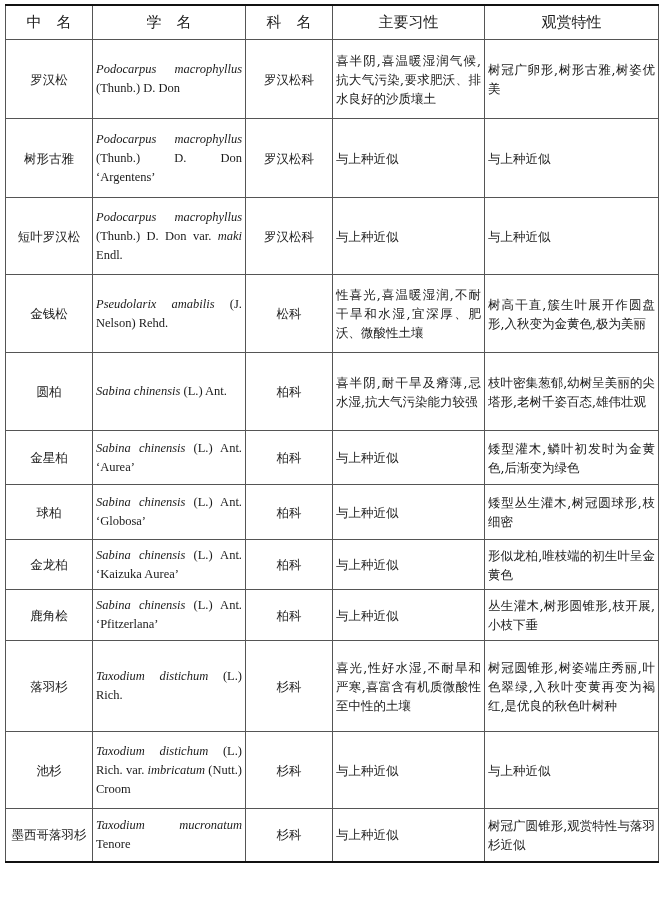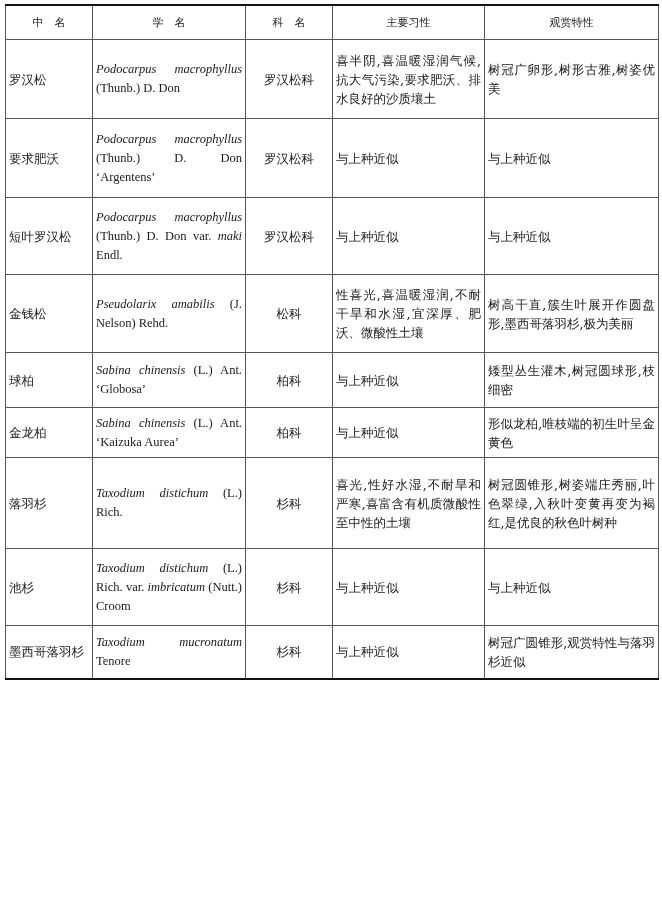--- a/index.html
+++ b/index.html
@@ -15,22 +15,22 @@
   }
   table.main td, table.main th {
     border: 1px solid #555;
     font-weight: normal;
     font-size: 12.5px;
     line-height: 19px;
     vertical-align: middle;
     padding: 2px 3px;
     overflow: hidden;
   }
-  table.main th { height: 29px; font-size: 11px; }
-  td.cn { font-size: 12.5px; letter-spacing: 0px; }
+  table.main th { height: 29px; font-size: 15px; }
+  td.cn { text-align: center; font-size: 12.5px; letter-spacing: 0px; }
   td.fam { text-align: center; }
   td.sci { font-family: Liberation Serif, serif; font-size: 12.5px; line-height: 20px; text-align: justify; text-align-last: left; }
   td.sci .it { font-style: italic; }
   td.habit, td.orn { text-align: justify; font-size: 12.5px; }
   tr.faint td { border-top-color: #cfcfcf; }
 </style>
 </head>
 <body>
 
 <table class="main">
@@ -52,53 +52,74 @@
   </thead>
   <tbody id="tbody">
       <tr style="height: 79px;">
         <td class="cn">罗汉松</td>
         <td class="sci"><span class="it">Podocarpus macrophyllus</span><span> (Thunb.) D. Don</span></td>
         <td class="fam">罗汉松科</td>
         <td class="habit">喜半阴,喜温暖湿润气候,抗大气污染,要求肥沃、排水良好的沙质壤土</td>
         <td class="orn">树冠广卵形,树形古雅,树姿优美</td>
       </tr>
       <tr style="height: 79px;">
-        <td class="cn">要求肥沃</td>
+        <td class="cn">树形古雅</td>
         <td class="sci"><span class="it">Podocarpus macrophyllus</span><span> (Thunb.) D. Don ‘Argentens’</span></td>
         <td class="fam">罗汉松科</td>
         <td class="habit">与上种近似</td>
         <td class="orn">与上种近似</td>
       </tr>
       <tr style="height: 77px;">
         <td class="cn">短叶罗汉松</td>
         <td class="sci"><span class="it">Podocarpus macrophyllus</span><span> (Thunb.) D. Don var. </span><span class="it">maki</span><span> Endl.</span></td>
         <td class="fam">罗汉松科</td>
         <td class="habit">与上种近似</td>
         <td class="orn">与上种近似</td>
       </tr>
       <tr style="height: 78px;">
         <td class="cn">金钱松</td>
         <td class="sci"><span class="it">Pseudolarix amabilis</span><span> (J. Nelson) Rehd.</span></td>
         <td class="fam">松科</td>
         <td class="habit">性喜光,喜温暖湿润,不耐干旱和水湿,宜深厚、肥沃、微酸性土壤</td>
-        <td class="orn">树高干直,簇生叶展开作圆盘形,墨西哥落羽杉,极为美丽</td>
+        <td class="orn">树高干直,簇生叶展开作圆盘形,入秋变为金黄色,极为美丽</td>
+      </tr>
+      <tr style="height: 78px;">
+        <td class="cn">圆柏</td>
+        <td class="sci"><span class="it">Sabina chinensis</span><span> (L.) Ant.</span></td>
+        <td class="fam">柏科</td>
+        <td class="habit">喜半阴,耐干旱及瘠薄,忌水湿,抗大气污染能力较强</td>
+        <td class="orn">枝叶密集葱郁,幼树呈美丽的尖塔形,老树千姿百态,雄伟壮观</td>
+      </tr>
+      <tr style="height: 54px;">
+        <td class="cn">金星柏</td>
+        <td class="sci"><span class="it">Sabina chinensis</span><span> (L.) Ant. ‘Aurea’</span></td>
+        <td class="fam">柏科</td>
+        <td class="habit">与上种近似</td>
+        <td class="orn">矮型灌木,鳞叶初发时为金黄色,后渐变为绿色</td>
       </tr>
       <tr style="height: 55px;">
         <td class="cn">球柏</td>
         <td class="sci"><span class="it">Sabina chinensis</span><span> (L.) Ant. ‘Globosa’</span></td>
         <td class="fam">柏科</td>
         <td class="habit">与上种近似</td>
         <td class="orn">矮型丛生灌木,树冠圆球形,枝细密</td>
       </tr>
       <tr class="faint" style="height: 50px;">
         <td class="cn">金龙柏</td>
         <td class="sci"><span class="it">Sabina chinensis</span><span> (L.) Ant. ‘Kaizuka Aurea’</span></td>
         <td class="fam">柏科</td>
         <td class="habit">与上种近似</td>
         <td class="orn">形似龙柏,唯枝端的初生叶呈金黄色</td>
+      </tr>
+      <tr class="faint" style="height: 51px;">
+        <td class="cn">鹿角桧</td>
+        <td class="sci"><span class="it">Sabina chinensis</span><span> (L.) Ant. ‘Pfitzerlana’</span></td>
+        <td class="fam">柏科</td>
+        <td class="habit">与上种近似</td>
+        <td class="orn">丛生灌木,树形圆锥形,枝开展,小枝下垂</td>
       </tr>
       <tr class="faint" style="height: 91px;">
         <td class="cn">落羽杉</td>
         <td class="sci"><span class="it">Taxodium distichum</span><span> (L.) Rich.</span></td>
         <td class="fam">杉科</td>
         <td class="habit">喜光,性好水湿,不耐旱和严寒,喜富含有机质微酸性至中性的土壤</td>
         <td class="orn">树冠圆锥形,树姿端庄秀丽,叶色翠绿,入秋叶变黄再变为褐红,是优良的秋色叶树种</td>
       </tr>
       <tr style="height: 77px;">
         <td class="cn">池杉</td>

